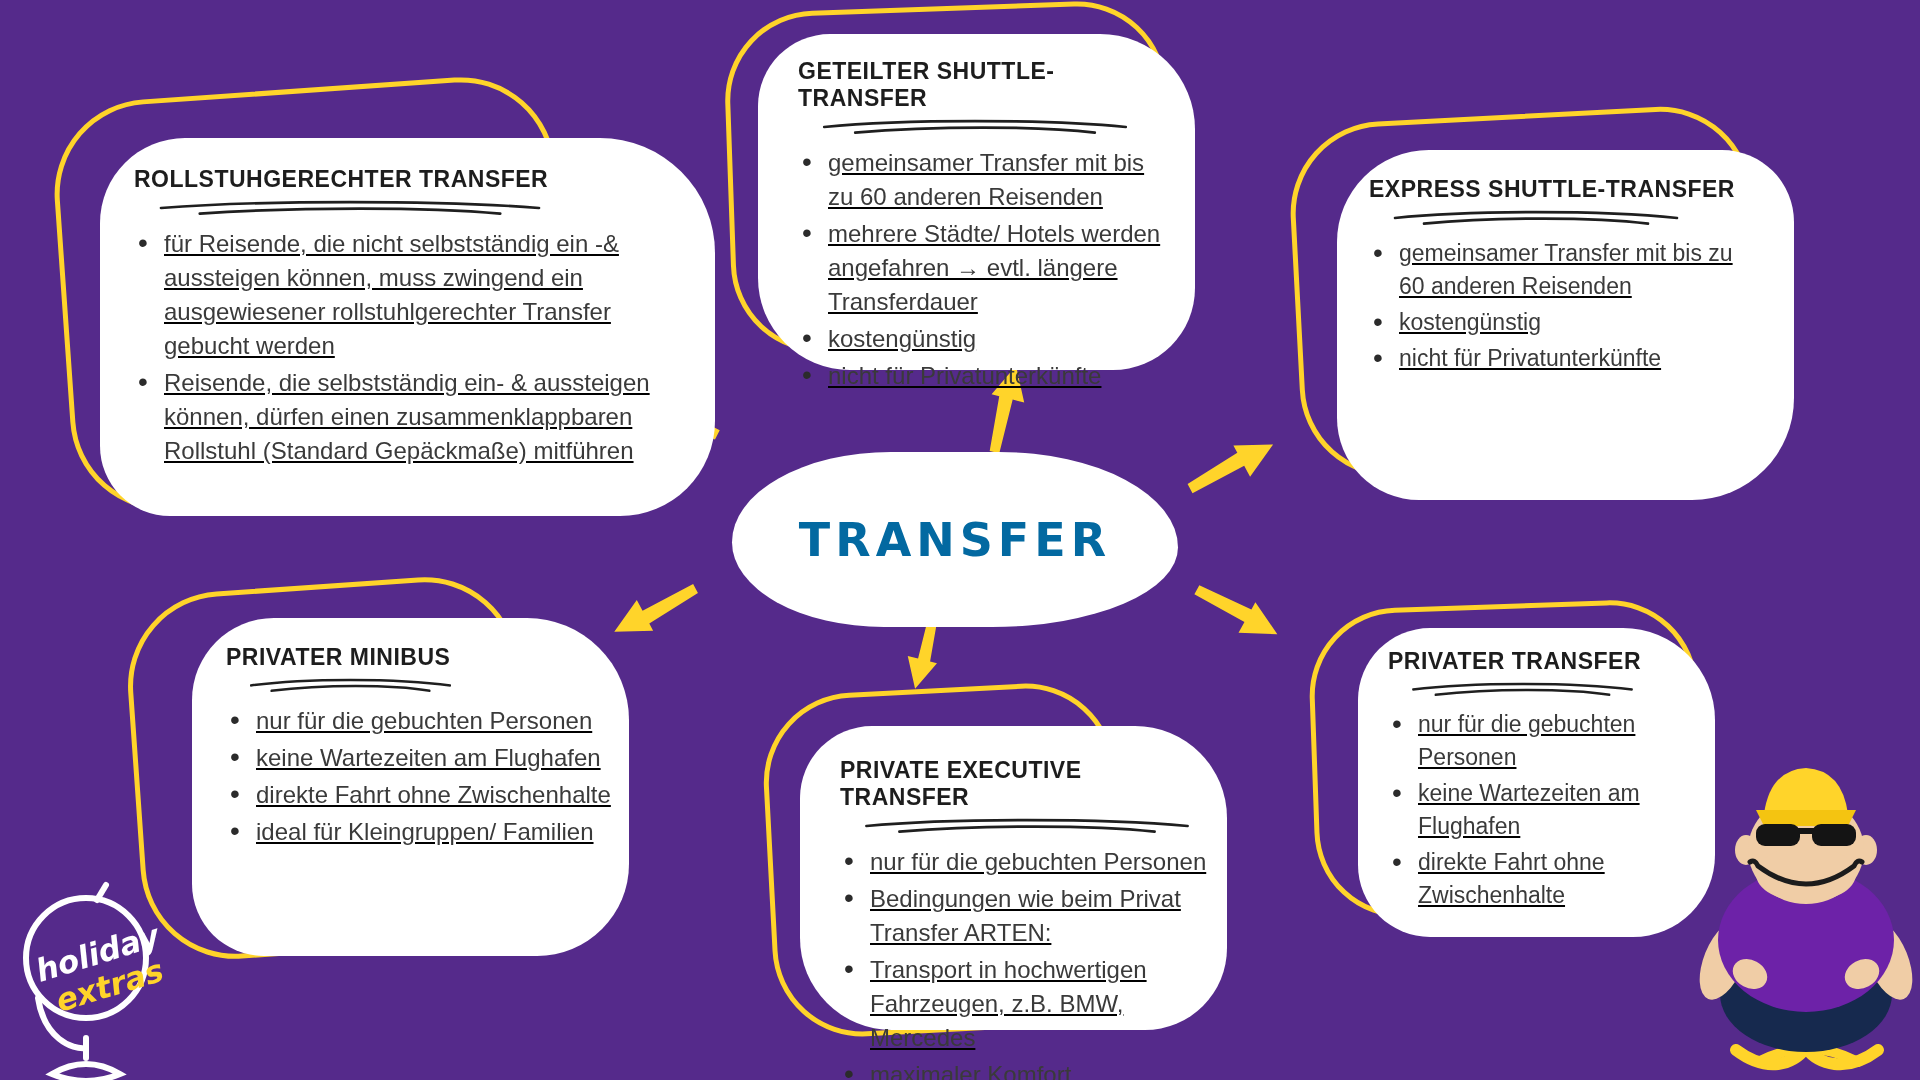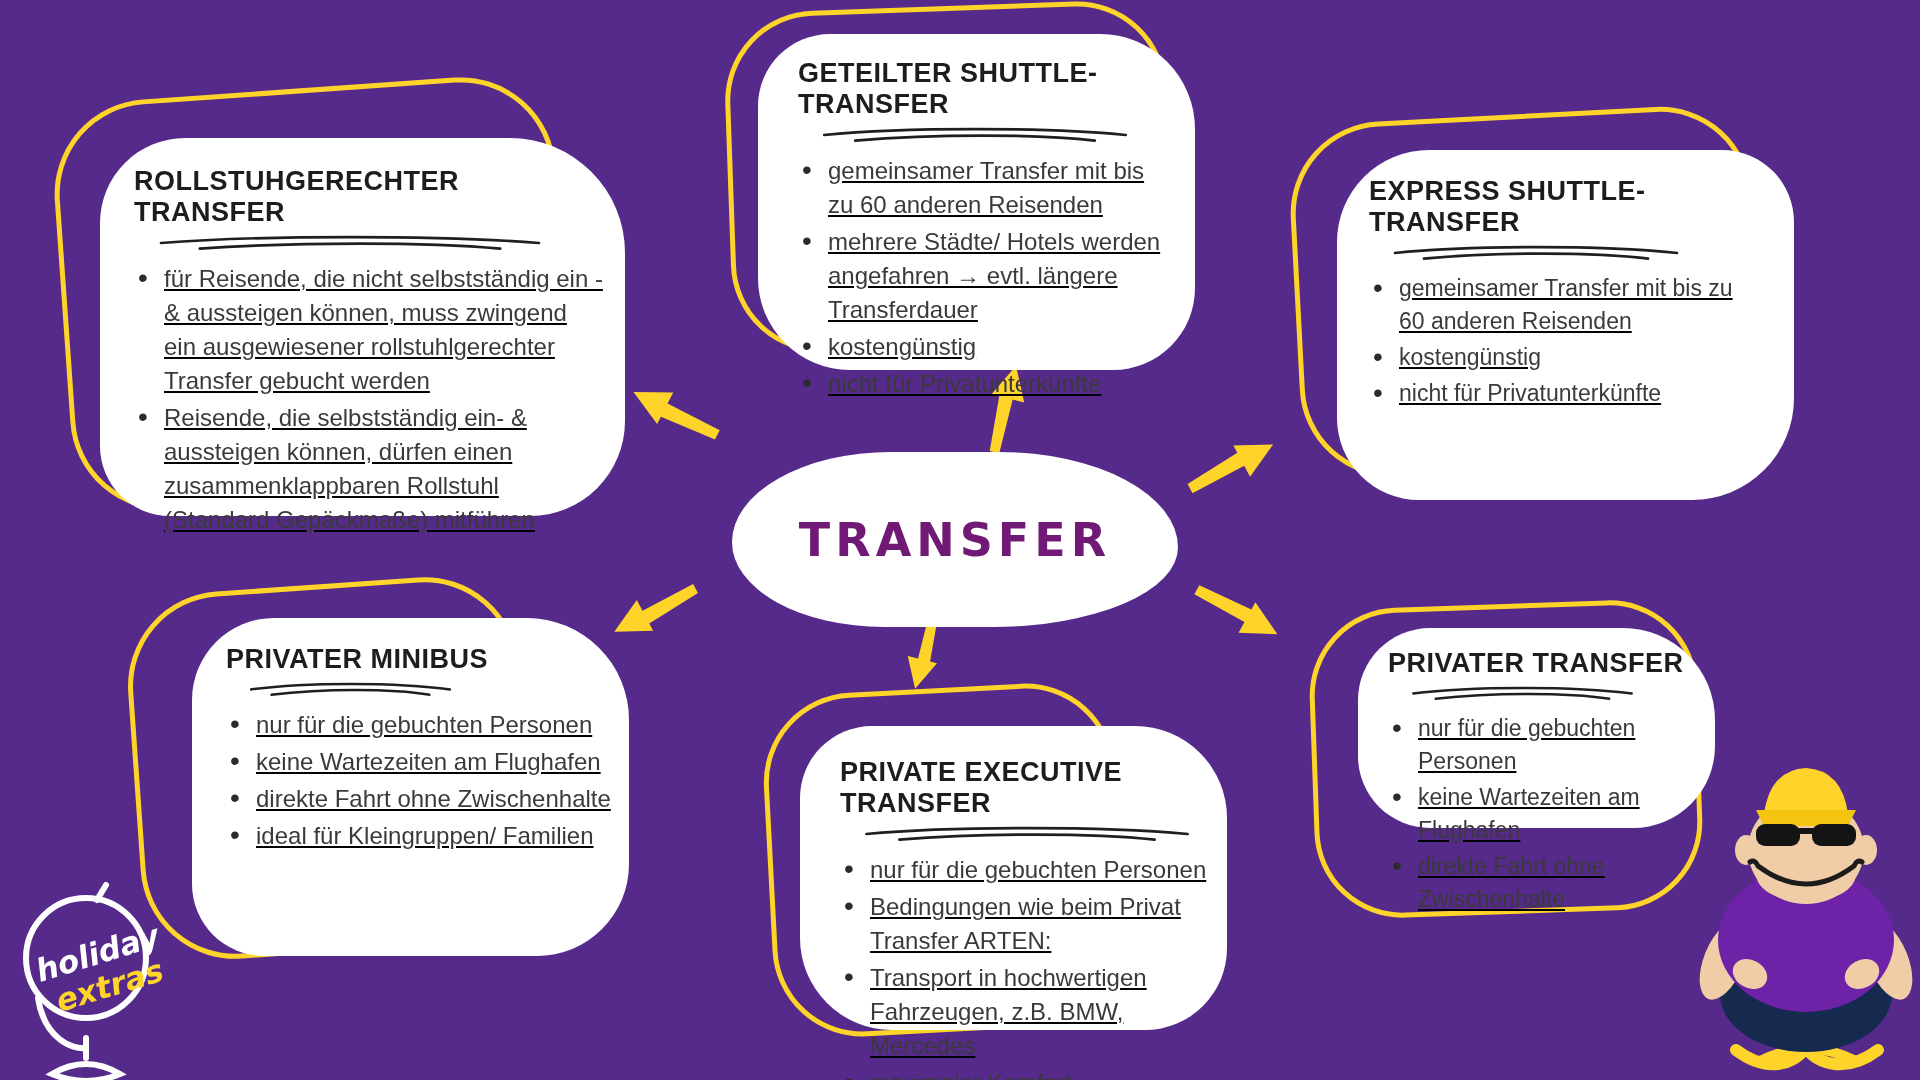--- a/index.html
+++ b/index.html
@@ -13,68 +13,68 @@
   
   .node{position:absolute;}
   .outline{
     position:absolute;border:5px solid #ffd42a;background:transparent;z-index:1;
   }
   .card{
     position:absolute;background:#ffffff;z-index:2;box-sizing:border-box;
   }
   .title{
     margin:0;color:#1d1d1d;font-weight:700;letter-spacing:.5px;
-    font-size:27px;font-family:"Liberation Sans",sans-serif;
+    font-size:23px;font-family:"Liberation Sans",sans-serif;
   }
   .underline{display:block;margin:6px 0 10px 22px;}
   .underline path{stroke:#1f1f1f;stroke-width:2.4;fill:none;stroke-linecap:round;}
   ul.bullets{list-style:none;margin:6px 0 0 0;padding:0;text-decoration:underline;}
   ul.bullets li{
     position:relative;padding-left:30px;margin-bottom:3px;
     font-size:24px;line-height:34px;color:#3a3a3a;font-weight:400;
   }
   ul.bullets li::before{
     content:"\2022";position:absolute;left:4px;top:-1px;color:#2b2b2b;font-size:28px;
   }
 
   
   .o-tl{left:-38px;top:-50px;width:492px;height:402px;border-radius:95px;transform:rotate(-4deg);}
-  .c-tl{left:0;top:0;width:525px;height:378px;border-radius:85px 115px 95px 70px;padding:28px 22px 18px 34px;}
+  .c-tl{left:0;top:0;width:615px;height:378px;border-radius:85px 115px 95px 70px;padding:28px 22px 18px 34px;}
   .n-tl{left:100px;top:138px;}
   
   .o-tc{left:-30px;top:-28px;width:432px;height:332px;border-radius:90px;transform:rotate(-2deg);}
   .c-tc{left:0;top:0;width:437px;height:336px;border-radius:72px 95px 82px 92px;padding:24px 22px 16px 40px;}
   .n-tc{left:758px;top:34px;}
   
   .o-tr{left:-42px;top:-36px;width:452px;height:346px;border-radius:92px;transform:rotate(-3deg);}
   .c-tr{left:0;top:0;width:457px;height:350px;border-radius:92px 72px 102px 82px;padding:26px 36px 16px 32px;}
   .n-tr{left:1337px;top:150px;}
   .c-tr ul.bullets li{font-size:23px;line-height:33px;}
   
   .o-bl{left:-46px;top:-34px;width:382px;height:358px;border-radius:95px;transform:rotate(-4deg);}
   .c-bl{left:12px;top:0;width:437px;height:338px;border-radius:82px 102px 92px 72px;padding:26px 18px 16px 34px;}
   .n-bl{left:180px;top:618px;}
   
   .o-bc{left:-32px;top:-38px;width:342px;height:334px;border-radius:90px;transform:rotate(-3deg);}
   .c-bc{left:0;top:0;width:427px;height:304px;border-radius:72px 92px 82px 92px;padding:31px 16px 14px 40px;}
   .n-bc{left:800px;top:726px;}
   
   .o-br{left:-46px;top:-24px;width:378px;height:300px;border-radius:88px;transform:rotate(-2deg);}
-  .c-br{left:0;top:0;width:357px;height:200px;border-radius:72px 92px 82px 72px;padding:20px 14px 12px 30px;}
+  .c-br{left:0;top:0;width:357px;height:309px;border-radius:72px 92px 82px 72px;padding:20px 14px 12px 30px;}
   .n-br{left:1358px;top:628px;}
   .c-br ul.bullets li{font-size:23px;line-height:33px;}
 
   
   .center-blob{
     position:absolute;left:732px;top:452px;width:446px;height:175px;z-index:2;
     background:#fff;border-radius:47% 53% 55% 45% / 68% 72% 60% 64%;
     display:flex;flex-direction:column;align-items:center;justify-content:center;
   }
   .center-line{
-    font-family:"DejaVu Sans",sans-serif;font-weight:800;color:#701a75;
+    font-family:"DejaVu Sans",sans-serif;font-weight:800;color:#0369a1;
     font-size:46px;line-height:56px;letter-spacing:5px;
   }
 
   
   .arrow{position:absolute;z-index:1;}
   .arrow polygon{fill:#ffd42a;}
 
   
   .logo{position:absolute;left:2px;top:878px;z-index:3;}
   .logo .stroke{fill:none;stroke:#ffffff;stroke-width:6;stroke-linecap:round;}

